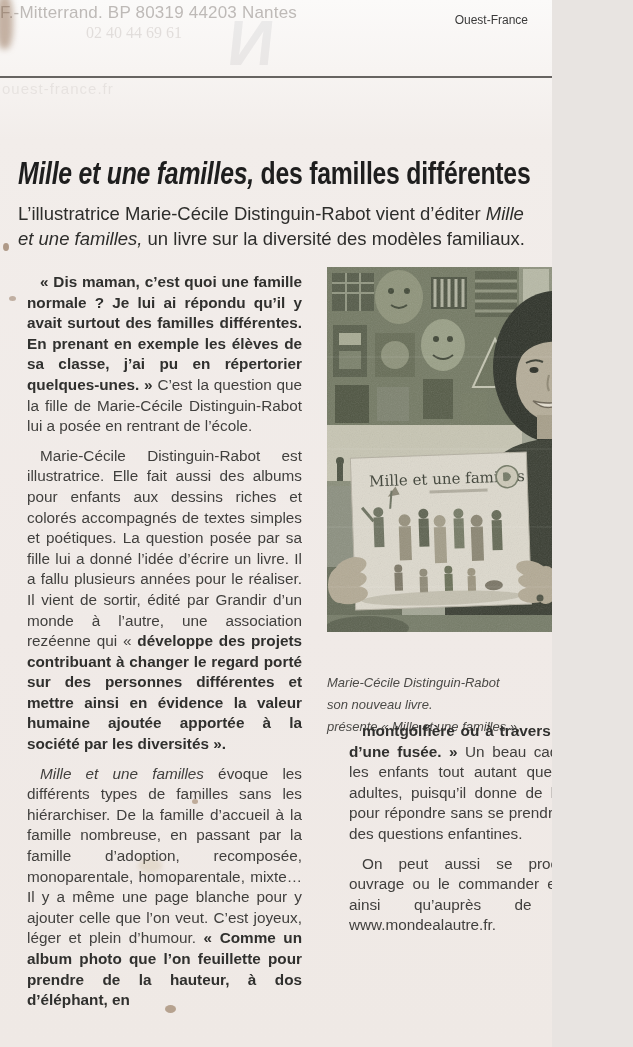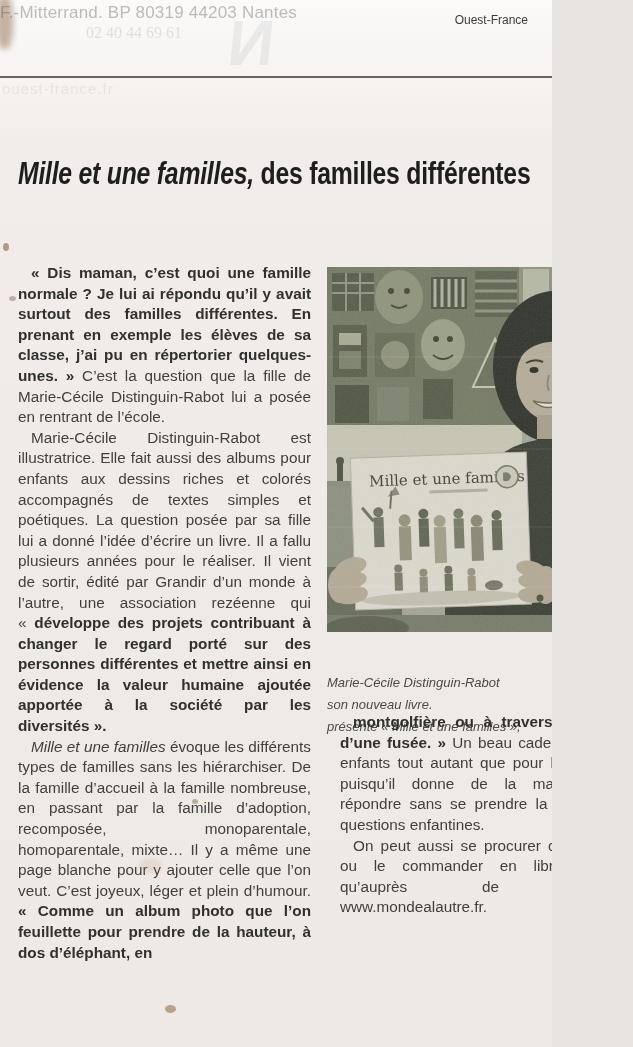--- a/index.html
+++ b/index.html
@@ -25,21 +25,21 @@
   .headline{position:absolute;top:156px;left:18px;margin:0;font-size:31px;font-weight:bold;color:#1e1e1e;white-space:nowrap;}
   .hl-inner{display:inline-block;transform:scaleX(.8);transform-origin:left top;letter-spacing:-.3px;}
   .headline em{font-style:italic;}
   .standfirst{position:absolute;top:201px;left:18px;width:606px;font-size:18.5px;line-height:25px;color:#2d2d2b;}
   .sf-line{display:block;white-space:nowrap;}
   .standfirst em{font-style:italic;}
   
   .col{position:absolute;width:293px;}
   .col-left{left:18px;top:263px;}
   .col-right{left:340px;top:712px;width:291px;}
-  .bp{margin:0;font-size:15.3px;line-height:20.6px;text-align:justify;text-indent:13px;
+  .bp{margin:9px;font-size:15.3px;line-height:20.6px;text-align:justify;text-indent:13px;
     color:#403f3d;hyphens:auto;-webkit-hyphens:auto;}
   .bp strong{font-weight:bold;color:#30302e;}
   .bp em{font-style:italic;}
   
   .photo{position:absolute;left:327px;top:267px;width:286px;height:365px;display:block;}
   .caption{position:absolute;left:327px;top:672px;width:292px;font-style:italic;font-size:13px;
     line-height:22px;color:#4b4a47;}
   .cap-line{display:block;}
   
   .speck{position:absolute;border-radius:50%;}
@@ -62,20 +62,24 @@
 
   <div class="header-right">
     <div>Ouest-France</div>
   </div>
   <div class="red-stroke"></div>
   <div class="red-smudge"></div>
   <div class="rule"></div>
 
   <h1 class="headline"><span class="hl-inner"><em>Mille et une familles,</em><span> des familles différentes</span></span></h1>
 
+  <div class="standfirst">
+    <span class="sf-line"><span>L’illustratrice Marie-Cécile Distinguin-Rabot vient d’éditer </span><em>Mille</em></span>
+    <span class="sf-line"><em>et une familles,</em><span> un livre sur la diversité des modèles familiaux.</span></span>
+  </div>
 
   <div class="col col-left">
     <p class="bp"><strong>«&nbsp;Dis maman, c’est quoi une famille normale&nbsp;? Je lui ai répondu qu’il y avait surtout des familles différentes. En prenant en exemple les élèves de sa classe, j’ai pu en répertorier quelques-unes.&nbsp;»</strong><span> C’est la question que la fille de Marie-Cécile Distinguin-Rabot lui a posée en rentrant de l’école.</span></p>
     <p class="bp"><span>Marie-Cécile Distinguin-Rabot est illustratrice. Elle fait aussi des albums pour enfants aux dessins riches et colorés accompagnés de textes simples et poétiques. La question posée par sa fille lui a donné l’idée d’écrire un livre. Il a fallu plusieurs années pour le réaliser. Il vient de sortir, édité par Grandir d’un monde à l’autre, une association rezéenne qui «&nbsp;</span><strong>développe des projets contribuant à changer le regard porté sur des personnes différentes et mettre ainsi en évidence la valeur humaine ajoutée apportée à la société par les diversités&nbsp;».</strong></p>
     <p class="bp"><em>Mille et une familles</em><span> évoque les différents types de familles sans les hiérarchiser. De la famille d’accueil à la famille nombreuse, en passant par la famille d’adoption, recomposée, monoparentale, homoparentale, mixte… Il y a même une page blanche pour y ajouter celle que l’on veut. C’est joyeux, léger et plein d’humour. </span><strong>«&nbsp;Comme un album photo que l’on feuillette pour prendre de la hauteur, à dos d’éléphant, en</strong></p>
   </div>
 
   <svg class="photo" viewBox="0 0 286 365" xmlns="http://www.w3.org/2000/svg">
     <defs>
       <filter id="grain" x="0" y="0" width="100%" height="100%">

